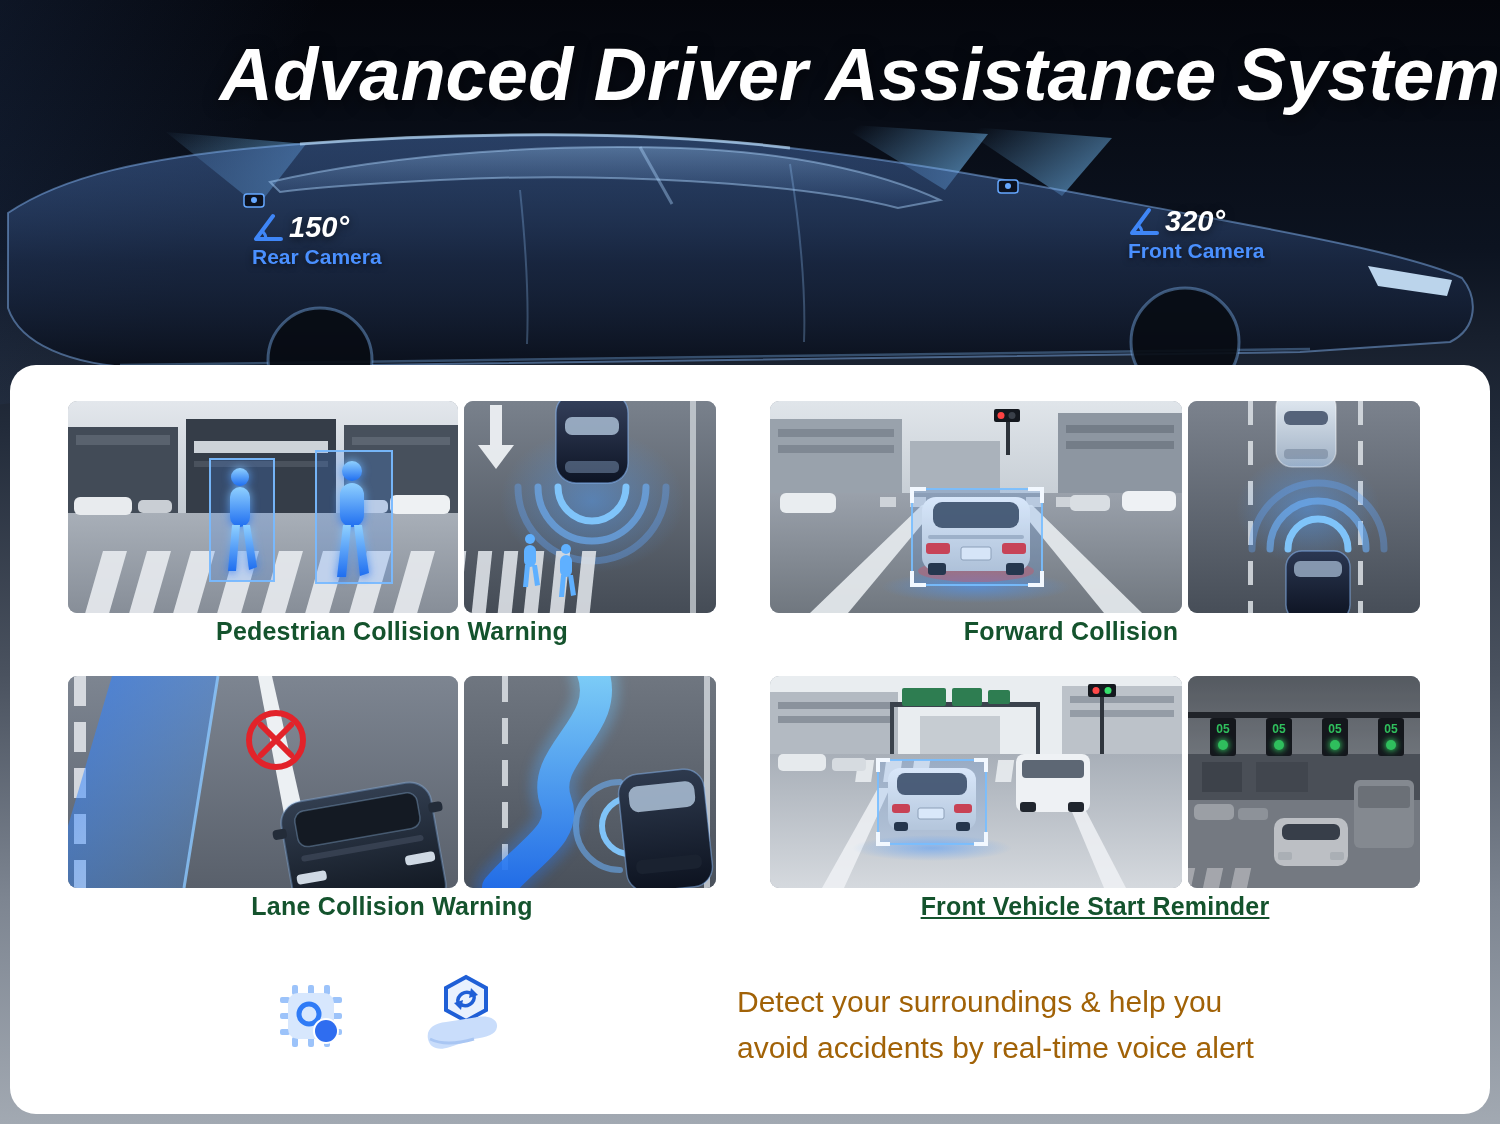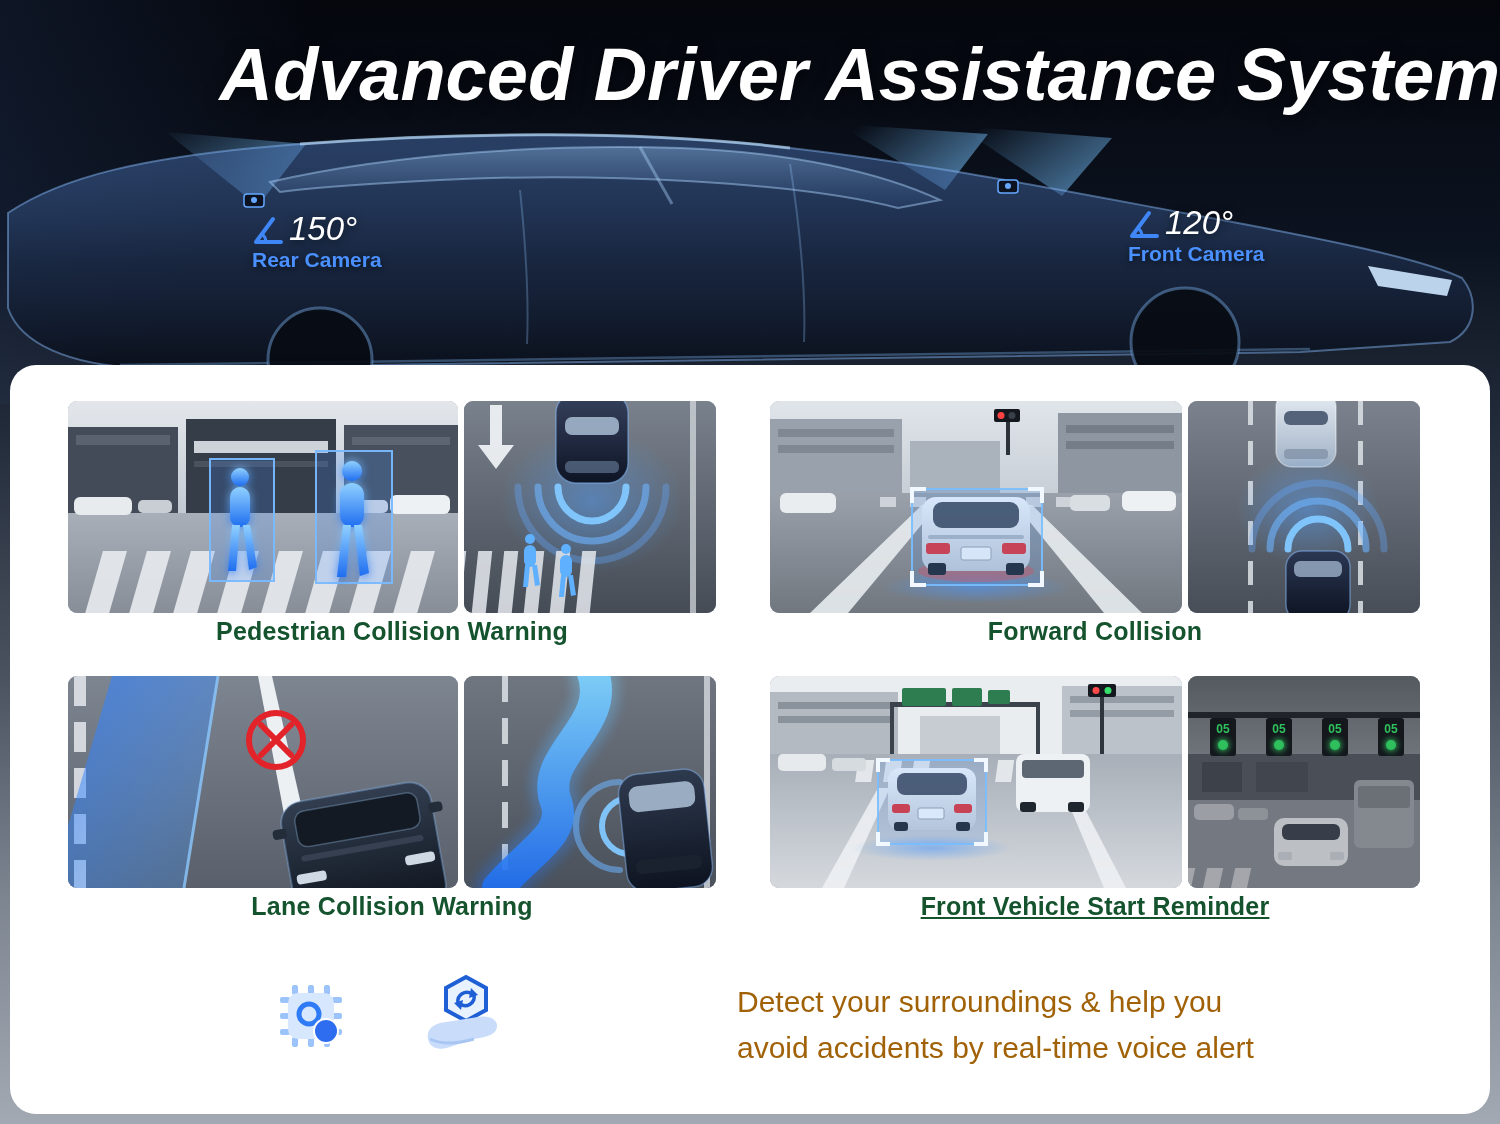--- a/index.html
+++ b/index.html
@@ -23,36 +23,36 @@
     text-align:right; color:#ffffff;
     font-size:74px; font-weight:bold; font-style:italic;
     letter-spacing:0px; text-shadow:0 3px 16px rgba(0,0,0,0.55);
     white-space:nowrap;
   }
   .car-wrap { position:absolute; left:0; top:118px; width:1500px; height:270px; }
   .cam { position:absolute; }
   #cam-rear { left:252px; top:212px; }
   #cam-front { left:1128px; top:206px; }
   .cam-row { display:flex; align-items:flex-end; gap:5px; }
-  .cam-angle { font-size:33px; font-weight:normal; font-style:italic; color:#ffffff; line-height:1; text-shadow:0 2px 8px rgba(0,0,0,0.6); }
+  .cam-angle { font-size:29px; font-weight:bold; font-style:italic; color:#ffffff; line-height:1; text-shadow:0 2px 8px rgba(0,0,0,0.6); }
   .cam-label { font-size:21px; font-weight:bold; color:#4a90ff; margin-top:3px; white-space:nowrap; text-shadow:0 2px 6px rgba(0,0,0,0.5); }
   .card {
     position:absolute; left:10px; top:365px; width:1480px; height:749px;
     background:#ffffff; border-radius:26px;
   }
   .tile { position:absolute; display:flex; gap:6px;text-align:right; }
   #tile-pedestrian { left:58px; top:36px; }
   #tile-forward    { left:760px; top:36px; }
   #tile-lane       { left:58px; top:311px; }
   #tile-start      { left:760px; top:311px; }
   .panel { border-radius:9px; overflow:hidden; background:#9aa1ab; }
   .panel svg { display:block; }
   .caption { position:absolute; font-size:25px; font-weight:bold; color:#14532d; text-align:center; letter-spacing:0.2px; }
   #cap-0 { left:58px;  top:252px; width:648px; }
-  #cap-1 { left:760px; top:252px; width:650px; }
+  #cap-1 { left:736px; top:252px; width:650px; }
   #cap-2 { left:58px;  top:527px; width:648px; }
   #cap-3 { left:760px; top:527px; width:650px;text-decoration:underline; }
   .footer-icon { position:absolute; }
   #icon-chip { left:268px; top:618px; }
   #icon-hand { left:410px; top:608px; }
   .footer-text { position:absolute; left:727px; top:614px; font-size:30px; line-height:46px; color:#a16207; }
 </style>
 </head>
 <body>
 
@@ -131,21 +131,21 @@
     </div>
     <div class="cam-label">Rear Camera</div>
   </div>
 
   <div class="cam" id="cam-front">
     <div class="cam-row">
       <svg width="32" height="30" viewBox="0 0 32 30">
         <path d="M4,27 L29,27 M4,27 L21,4" stroke="#3f86f7" stroke-width="4" fill="none" stroke-linecap="round"></path>
         <path d="M14,27 A11,11 0 0 0 10,19" stroke="#3f86f7" stroke-width="3" fill="none"></path>
       </svg>
-      <span class="cam-angle">120°</span>
+      <span class="cam-angle">320°</span>
     </div>
     <div class="cam-label">Front Camera</div>
   </div>
 
   <div class="card">
 
     <div class="tile" id="tile-pedestrian">
       <div class="panel">
         <svg width="390" height="212" viewBox="0 0 390 212">
           <defs>

